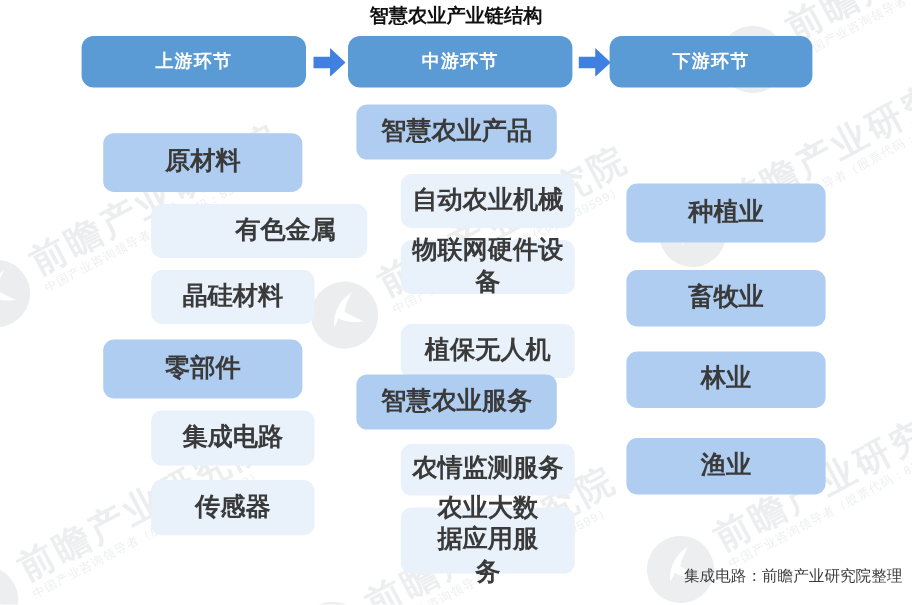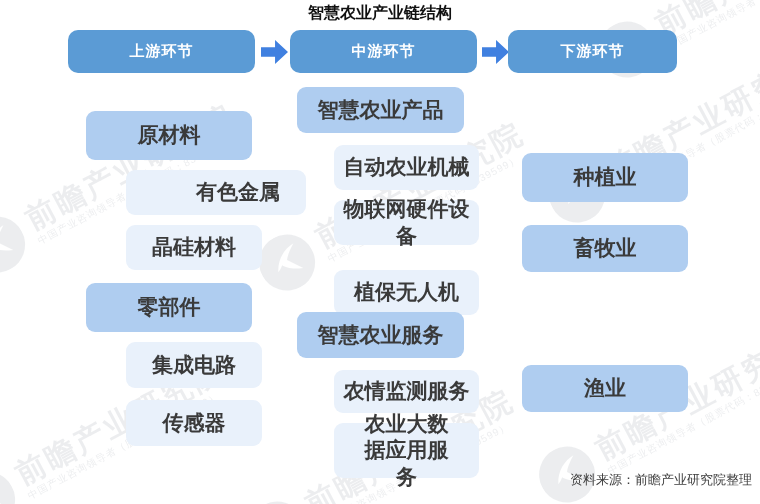--- a/index.html
+++ b/index.html
@@ -153,17 +153,18 @@
   <div class="box primary" style="left:297px;top:87px;width:167px;height:46px;">智慧农业产品</div>
   <div class="box secondary" style="left:310px;top:145px;width:145px;height:45px;">自动农业机械</div>
   <div class="box secondary" style="left:310px;top:200px;width:145px;height:45px;">物联网硬件设备</div>
   <div class="box secondary" style="left:310px;top:270px;width:145px;height:45px;">植保无人机</div>
   <div class="box primary" style="left:297px;top:312px;width:167px;height:46px;">智慧农业服务</div>
   <div class="box secondary" style="left:310px;top:370px;width:145px;height:43px;">农情监测服务</div>
   <div class="box secondary two-line" style="left:310px;top:423px;width:145px;height:55px;">农业大数据应用服务</div>
 
   <div class="box primary" style="left:522px;top:153px;width:166px;height:49px;">种植业</div>
   <div class="box primary" style="left:522px;top:225px;width:166px;height:47px;">畜牧业</div>
+  <div class="box primary" style="left:522px;top:293px;width:166px;height:47px;">林业</div>
   <div class="box primary" style="left:522px;top:365px;width:166px;height:47px;">渔业</div>
 
-  <div class="source">资料来源：前瞻产业研究院整理</div>
+  <div class="source">集成电路：前瞻产业研究院整理</div>
 
 </div>
 
 </body></html>

